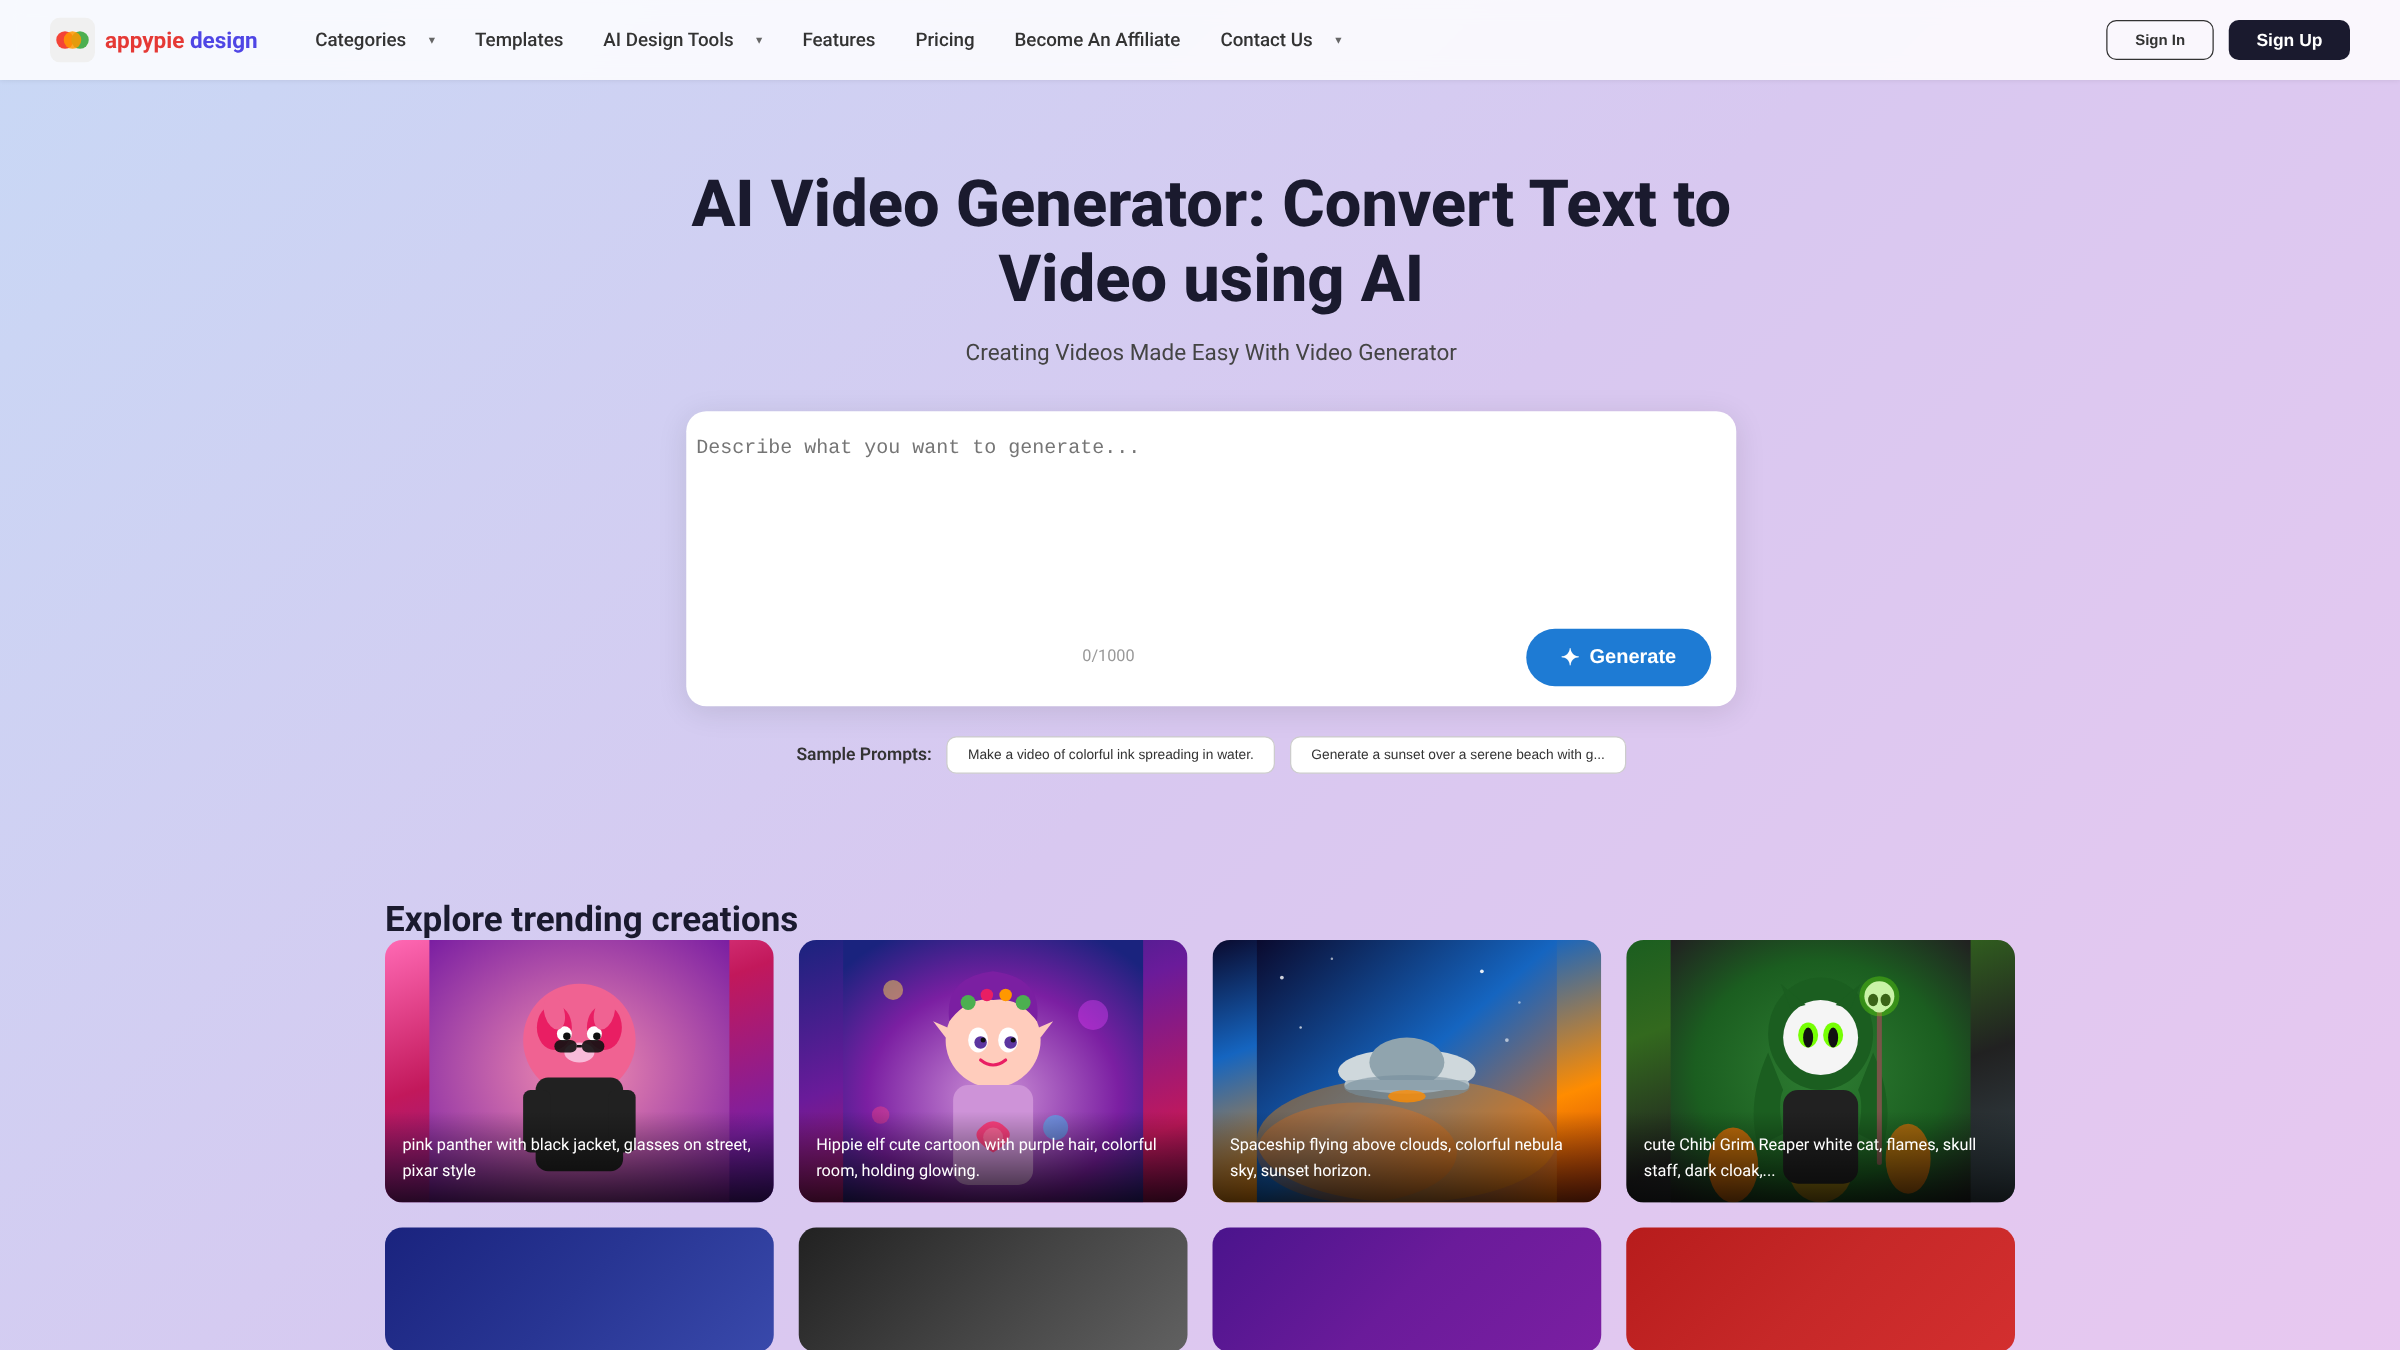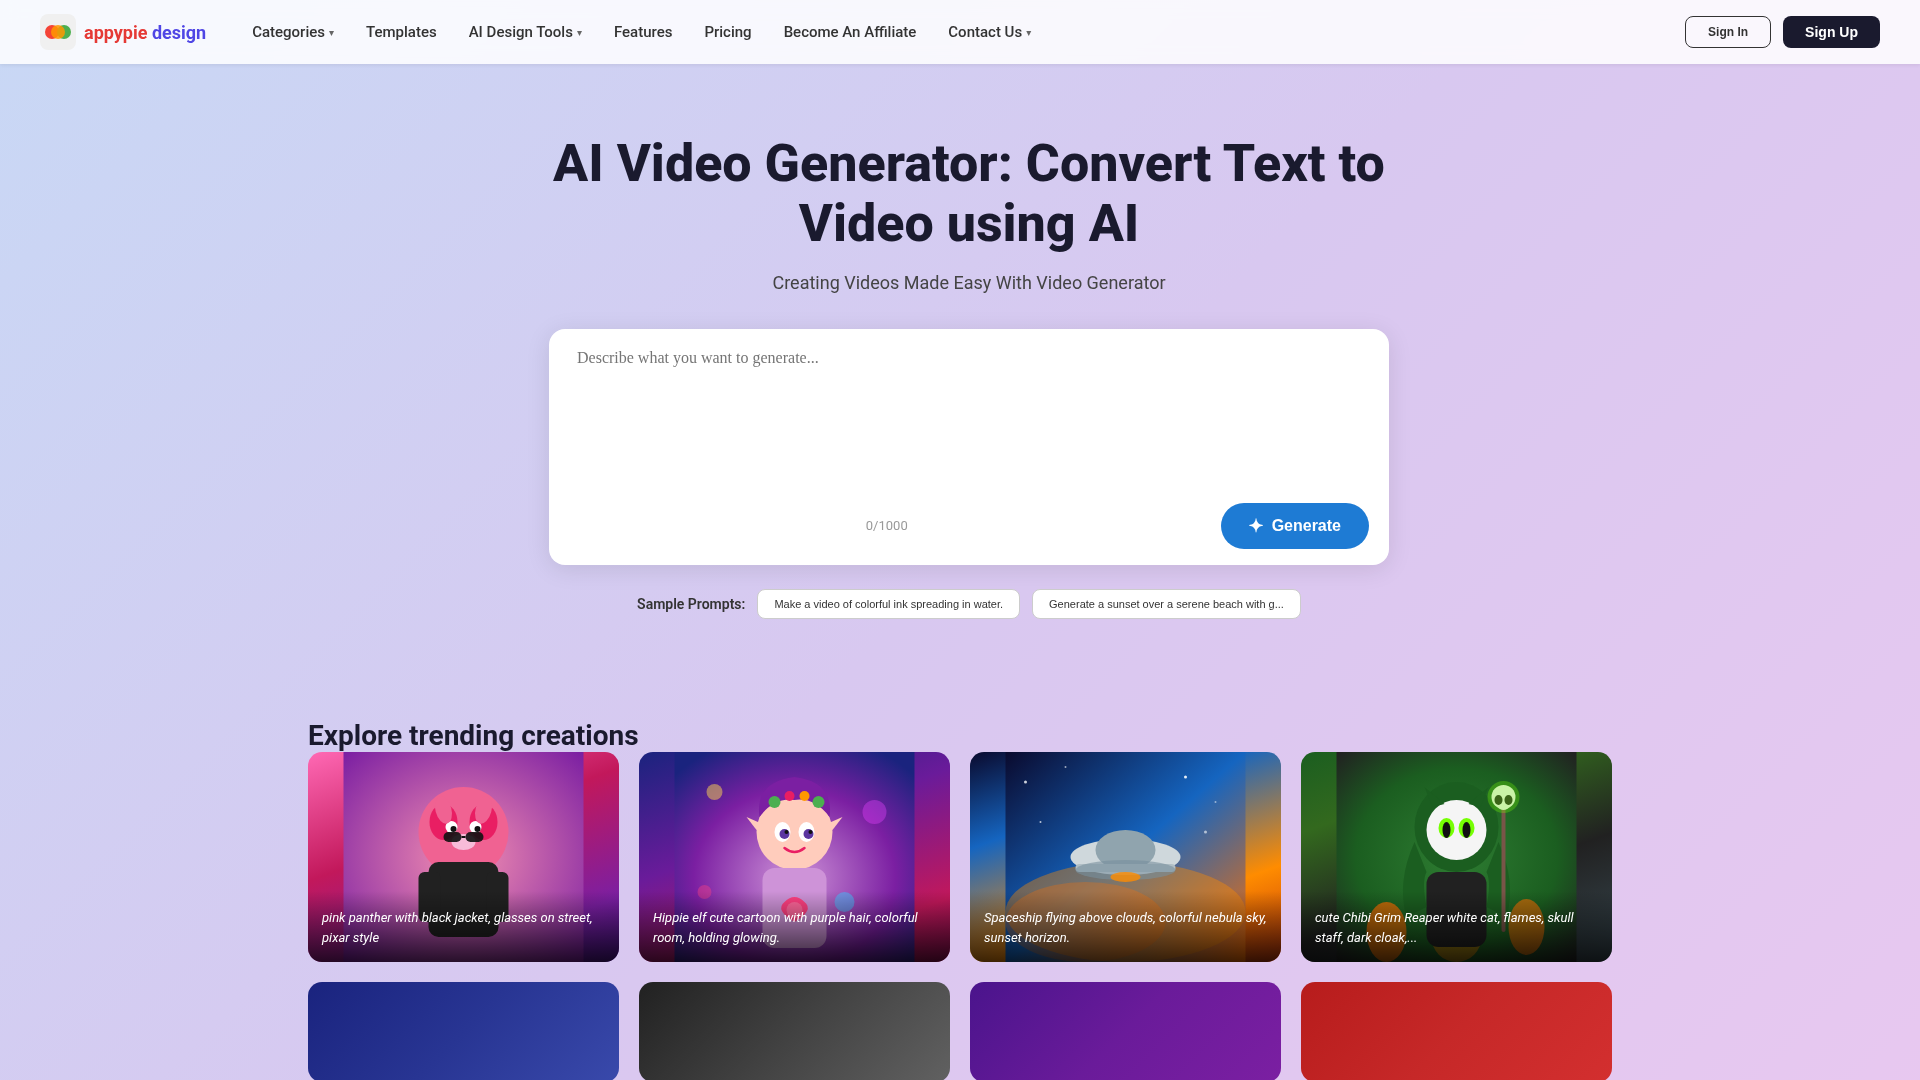--- a/index.html
+++ b/index.html
@@ -43,21 +43,21 @@
     .logo-text span { color: #4f46e5; }
     .nav-links {
       display: flex;
       align-items: center;
       gap: 4px;
       flex: 1;
     }
     .nav-link {
       display: flex;
       align-items: center;
-      gap: 4px;
+      gap: 18px;
       padding: 8px 14px;
       font-size: 15px;
       color: #333;
       cursor: pointer;
       border-radius: 6px;
       transition: background 0.15s;
       white-space: nowrap;
       font-weight: 500;
     }
     .nav-link .chevron {
@@ -121,25 +121,25 @@
       box-shadow: 0 4px 24px rgba(0,0,0,0.10);
       overflow: hidden;
       margin-bottom: 24px;
     }
     .prompt-textarea {
       width: 100%;
       min-height: 160px;
       border: none;
       outline: none;
       resize: none;
-      padding: 20px 28px 10px;
+      padding: 20px 8px 10px;
       font-size: 16px;
       color: #333;
       background: transparent;
-      font-family: Liberation Serif, serif;
+      font-family: Liberation Mono, monospace;
     }
     .prompt-footer {
       display: flex;
       align-items: center;
       justify-content: flex-end;
       padding: 10px 20px 16px;
       gap: 16px;
     }
     .char-count {
       font-size: 13px;
@@ -210,21 +210,20 @@
       position: relative;
       height: 210px;
       background: #222;
       cursor: pointer;
     }
     .card-overlay {
       position: absolute;
       bottom: 0; left: 0; right: 0;
       background: linear-gradient(to top, rgba(0,0,0,0.75) 0%, transparent 100%);
       padding: 16px 14px 14px;
-      font-style: italic;
     }
     .card-label {
       font-size: 13px;
       color: #fff;
       line-height: 1.4;
     }
 
     
     .card-1-art {
       width: 100%;

